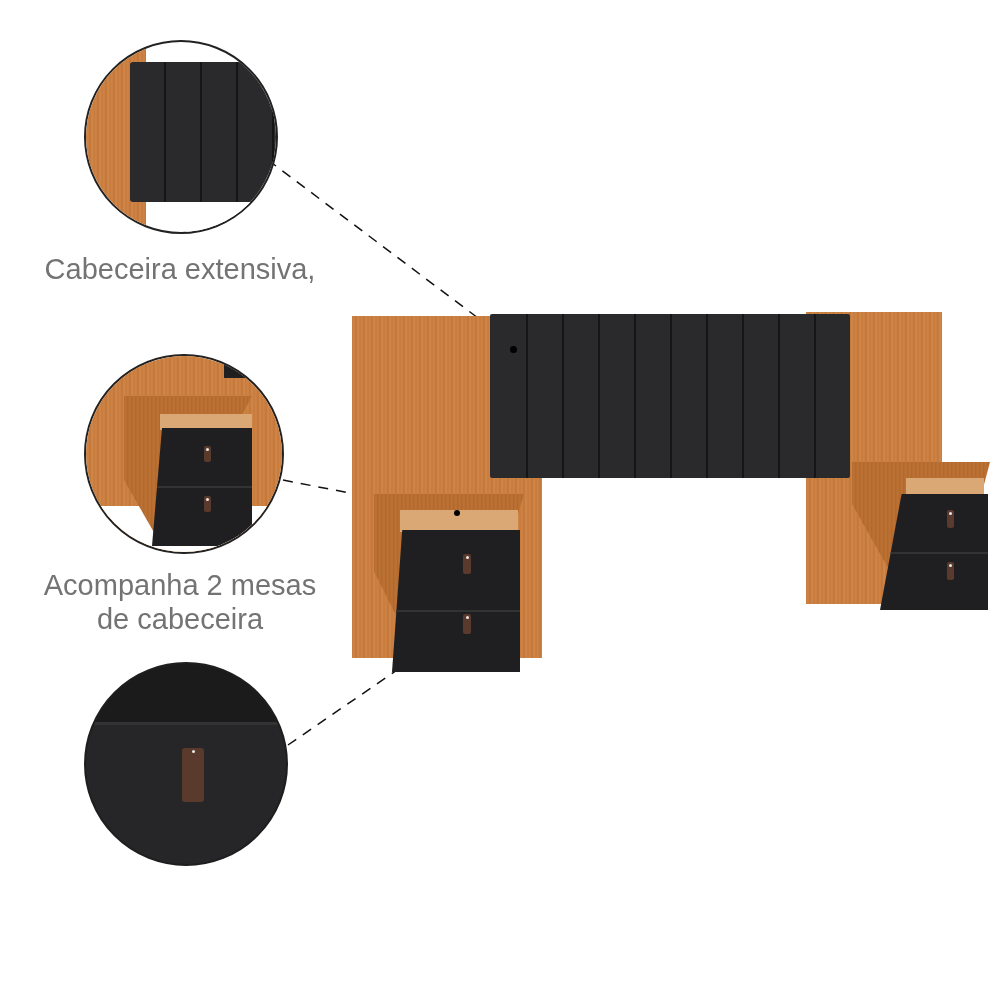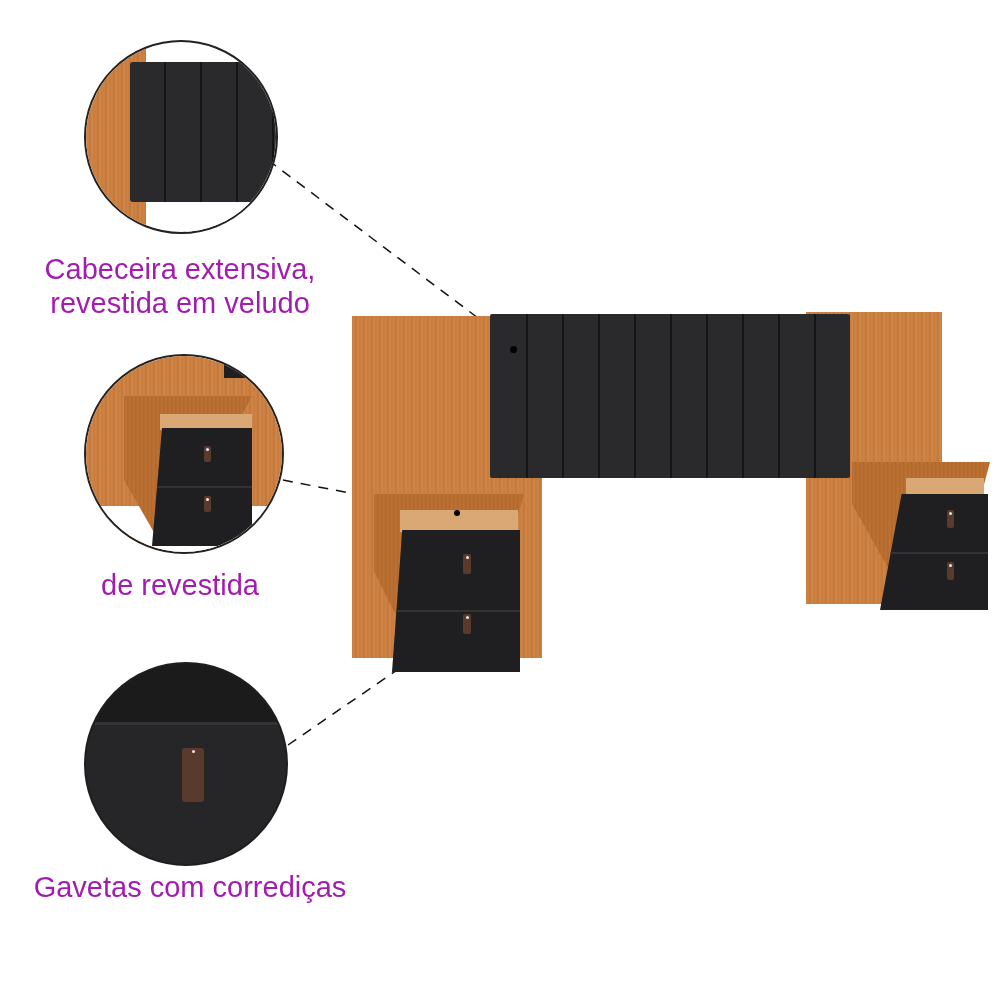--- a/index.html
+++ b/index.html
@@ -1,18 +1,18 @@
 <!DOCTYPE html>
 <html><head>
 <meta charset="utf-8">
 <style>
   html, body { margin:0; padding:0; background:#ffffff; }
   body { width:1000px; height:1000px; position:relative; overflow:hidden; font-family:"Liberation Sans", sans-serif; }
   .abs { position:absolute; }
-  .label { position:absolute; text-align:center; color:#a21caf; font-size:29px; line-height:34px; font-family:"Liberation Sans", sans-serif; }
+  .label { position:absolute; text-align:center; color:#737373; font-size:29px; line-height:34px; font-family:"Liberation Sans", sans-serif; }
   .circle { position:absolute; border-radius:50%; border:2px solid #222; overflow:hidden; background:#fff; }
   .wood { background: repeating-linear-gradient(90deg, #c77b3c 0px, #cf8546 2px, #c27437 4px, #d08a4c 6px, #c57a3d 8px); }
   .wood-dark { background: repeating-linear-gradient(90deg, #b56a2e 0px, #bf7436 2px, #ae652a 4px); }
   .velvet { background:#2a2a2c; }
   .black { background:#1f1f21; }
   .handle { position:absolute; background:#5a3a2c; border-radius:2px; }
   .handle::before { content:""; position:absolute; left:50%; top:2px; width:3px; height:3px; margin-left:-1.5px; background:#e8e8e8; border-radius:50%; }
   .rib { position:absolute; top:0; bottom:0; width:2px; background:#151516; }
   svg.lines { position:absolute; left:0; top:0; }
 </style>
@@ -30,47 +30,46 @@
   <div class="velvet abs" style="left:44px; top:20px; width:160px; height:140px; border-radius:3px;">
     <div class="rib" style="left:34px;"></div>
     <div class="rib" style="left:70px;"></div>
     <div class="rib" style="left:106px;"></div>
     <div class="rib" style="left:142px;"></div>
   </div>
   <div class="abs" style="left:100px; top:160px; width:100px; height:40px; background:#fff;"></div>
 </div>
 <div class="label" style="left:20px; top:252px; width:320px;">
   <div>Cabeceira extensiva,</div>
-  <div>revestida em veludo</div>
 </div>
 
 <div class="circle" style="left:84px; top:354px; width:196px; height:196px;">
   <div class="wood abs" style="left:0; top:0; width:196px; height:196px;"></div>
   <div class="abs" style="left:138px; top:0; width:60px; height:22px; background:#1f1f21;"></div>
   <div class="abs" style="left:0; top:150px; width:196px; height:50px; background:#fff;"></div>
 
   <div class="wood-dark abs" style="left:38px; top:40px; width:128px; height:140px; clip-path:polygon(0 0,100% 0,92% 14%,92% 100%,25% 100%,0 60%);"></div>
   <div class="abs" style="left:74px; top:58px; width:92px; height:16px; background:#d9a874;"></div>
   <div class="black abs" style="left:66px; top:72px; width:100px; height:118px; clip-path:polygon(10% 0,100% 0,100% 100%,0 100%);">
     <div class="abs" style="left:0; top:58px; width:100%; height:2px; background:#333;"></div>
   </div>
   <div class="handle" style="left:118px; top:90px; width:7px; height:16px;"></div>
   <div class="handle" style="left:118px; top:140px; width:7px; height:16px;"></div>
 </div>
 <div class="label" style="left:20px; top:568px; width:320px;">
-  <div>de revestida</div>
+  <div>Acompanha 2 mesas</div>
+  <div>de cabeceira</div>
 </div>
 
 <div class="circle" style="left:84px; top:662px; width:200px; height:200px; border-color:#1e1e1e; background:#262628;">
   <div class="abs" style="left:0; top:0; width:200px; height:60px; background:#1b1b1c;"></div>
   <div class="abs" style="left:0; top:58px; width:200px; height:3px; background:#333335;"></div>
   <div class="handle" style="left:96px; top:84px; width:22px; height:54px; border-radius:3px;"></div>
 </div>
 <div class="label" style="left:10px; top:870px; width:360px;">
-  <div>Gavetas com corrediças</div>
 </div>
 
 <div class="abs" style="left:0; top:0; width:1000px; height:1000px;">
 
   <div class="wood abs" style="left:352px; top:316px; width:190px; height:342px;"></div>
 
   <div class="wood abs" style="left:806px; top:312px; width:136px; height:292px;"></div>
 
   <div class="velvet abs" style="left:490px; top:314px; width:360px; height:164px; border-radius:2px;">
     <div class="rib" style="left:36px;"></div>

